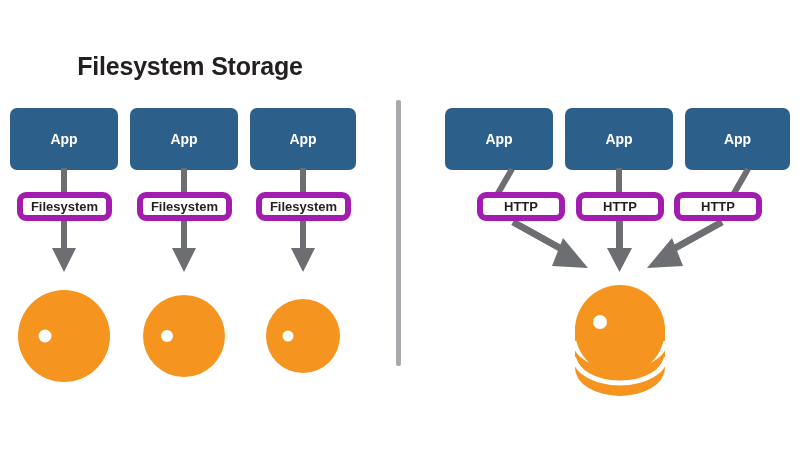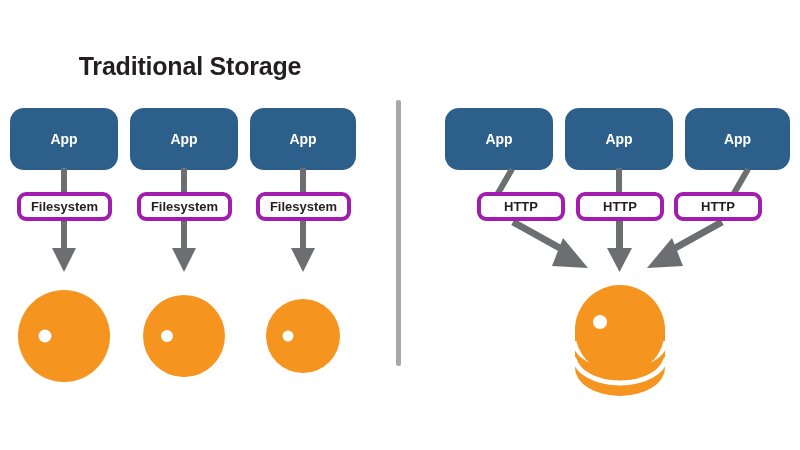--- a/index.html
+++ b/index.html
@@ -34,33 +34,33 @@
     color: #231f20;
     letter-spacing: -0.2px;
     white-space: nowrap;
   }
   #title-traditional { left: 0px;   top: 52px; width: 380px; }
   #title-object      { left: 415px; top: 52px; width: 385px; }
 
   .app-box {
     position: absolute;
     background: #2d5f8b;
-    border-radius: 14px;
+    border-radius: 7px;
     color: #ffffff;
     font-size: 14px;
     font-weight: bold;
     display: flex;
     align-items: center;
     justify-content: center;
     box-sizing: border-box;
   }
   .pill {
     position: absolute;
     background: #ffffff;
-    border: 4px solid #a21caf;
+    border: 6px solid #a21caf;
     border-radius: 9px;
     color: #231f20;
     font-size: 13px;
     font-weight: bold;
     display: flex;
     align-items: center;
     justify-content: center;
     box-sizing: border-box;
     z-index: 3;
   }
@@ -68,21 +68,21 @@
     position: absolute;
     background: #a7a9ac;
     border-radius: 2px;
   }
 </style>
 </head>
 <body>
 
 <div id="stage">
 
-  <div class="panel-title" id="title-traditional">Traditional Storage</div>
+  <div class="panel-title" id="title-traditional">Filesystem Storage</div>
 
 
   <div class="divider" style="left:396px; top:100px; width:5px; height:266px;"></div>
 
   <div class="app-box" style="left:10px;  top:108px; width:108px; height:62px;">
     <span>App</span>
   </div>
   <div class="app-box" style="left:130px; top:108px; width:108px; height:62px;">
     <span>App</span>
   </div>

